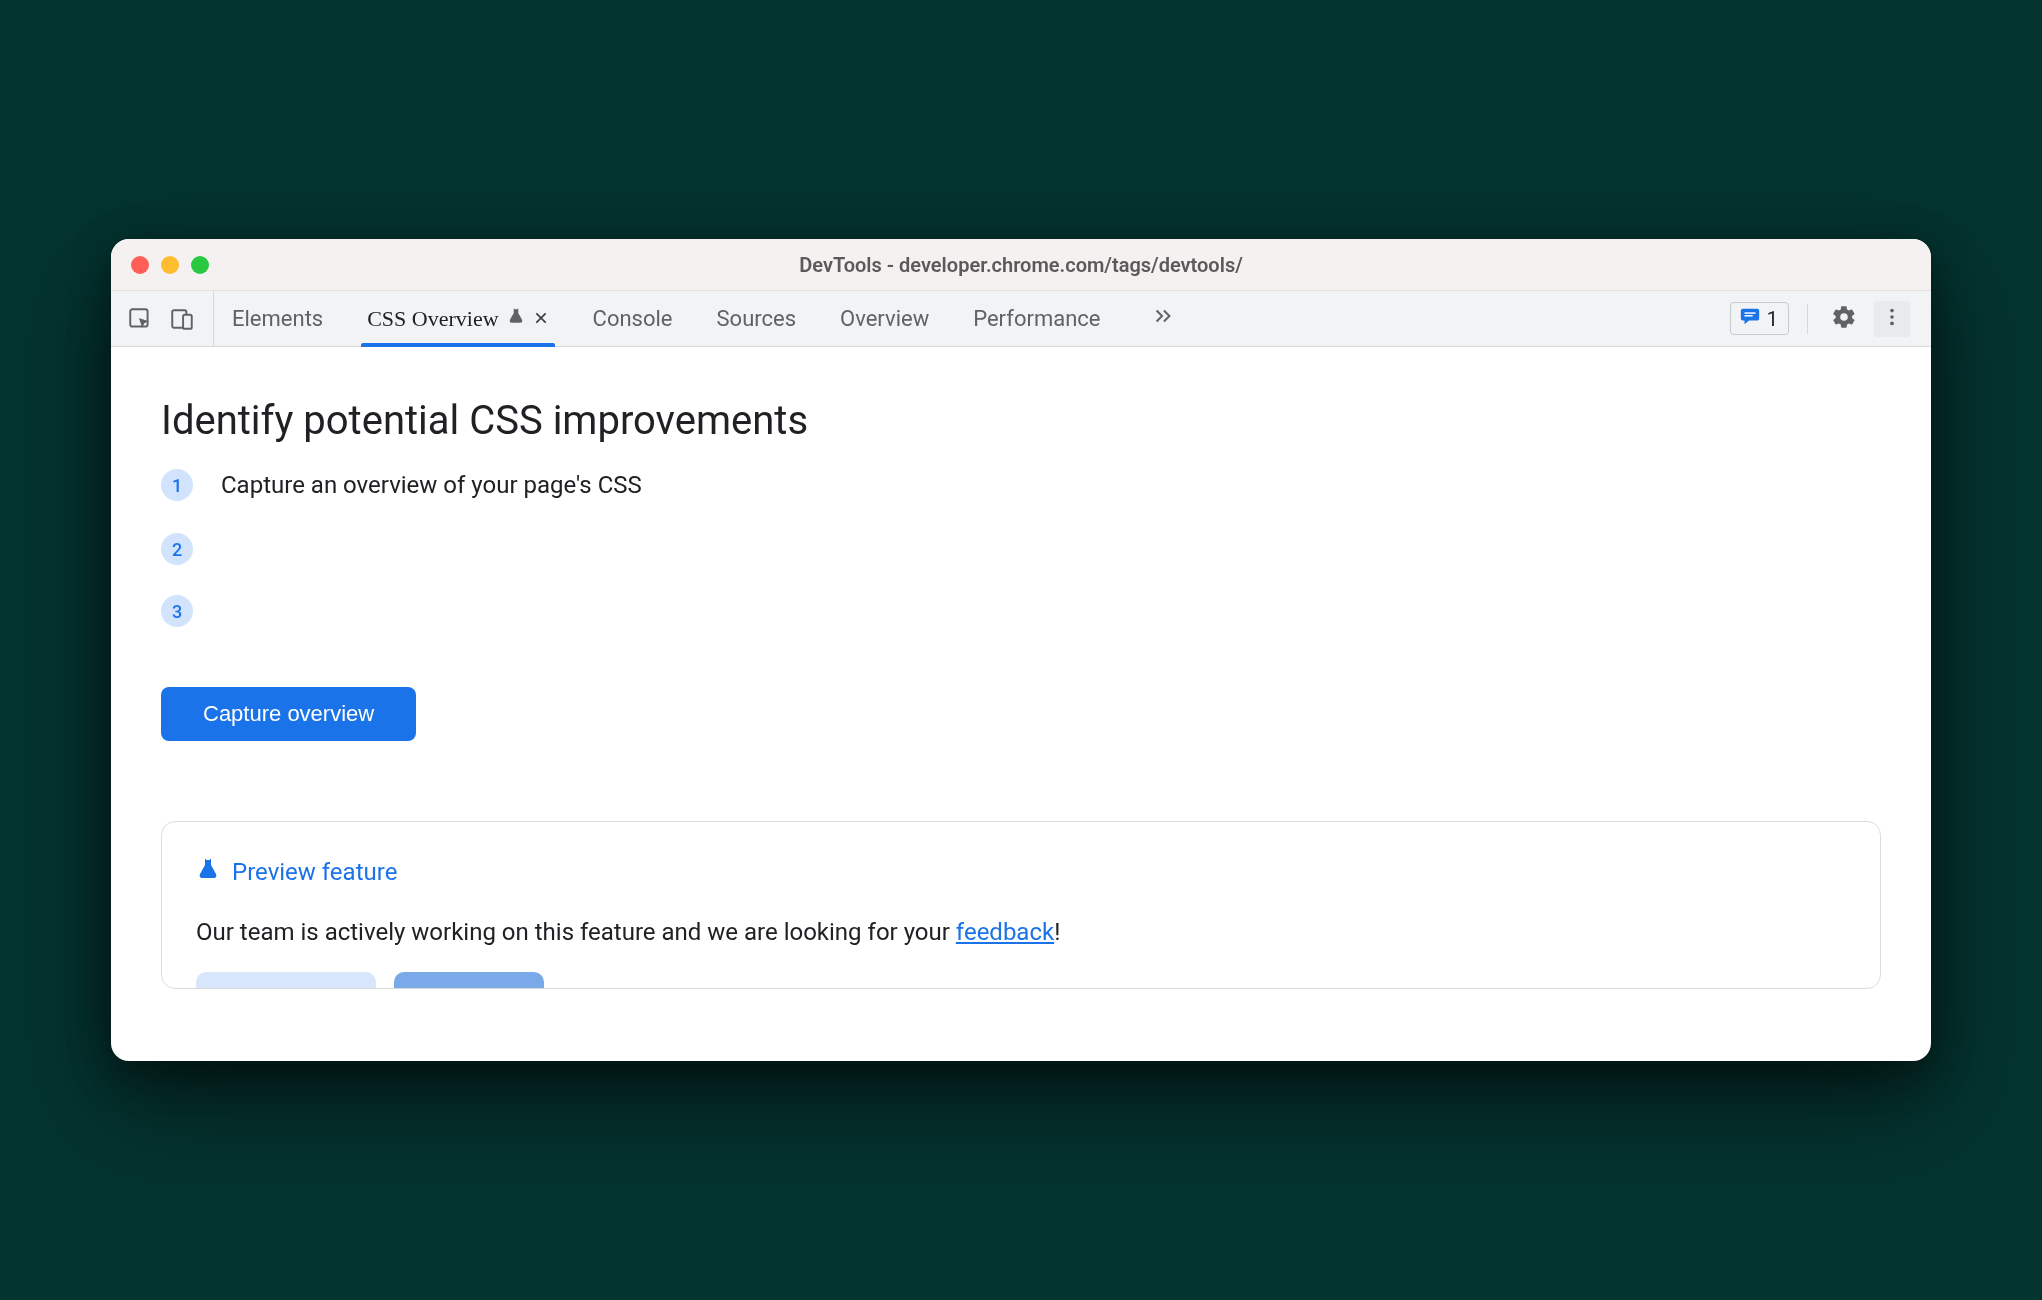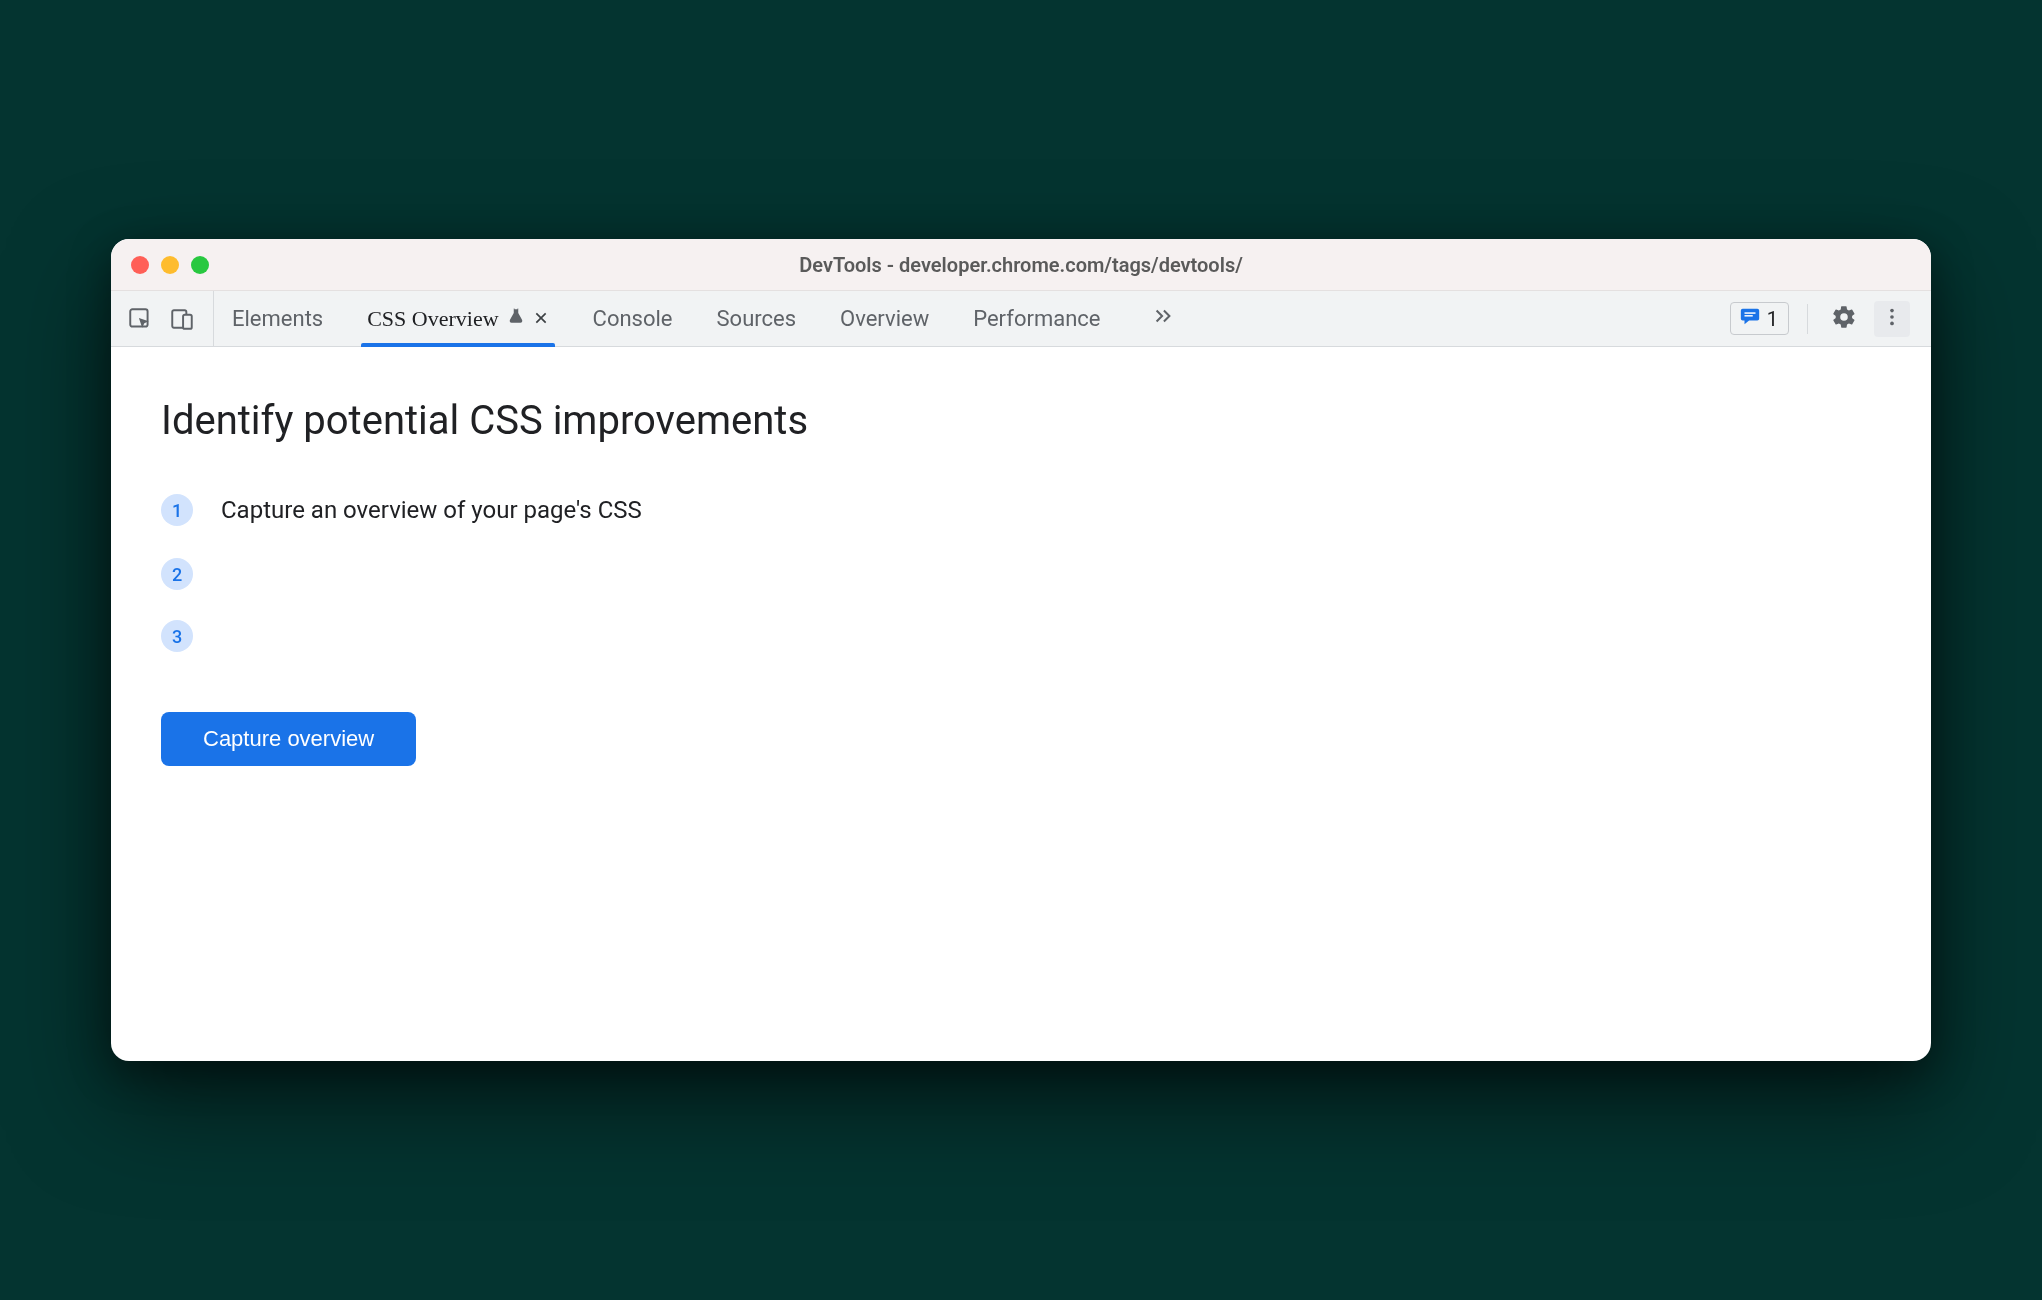--- a/index.html
+++ b/index.html
@@ -125,21 +125,21 @@
 
   .content {
     flex: 1;
     overflow: hidden;
     padding: 50px 50px 0 50px;
   }
   h1.page-title {
     font-size: 40px;
     font-weight: 400;
     color: #202124;
-    margin-bottom: 48px;
+    margin-bottom: 23px;
   }
   ol.steps {
     list-style: none;
     counter-reset: step;
     display: flex;
     flex-direction: column;
     gap: 28px;
     margin-bottom: 60px;
   }
   ol.steps li {
@@ -325,15 +325,32 @@
       <li>
         <span class="step-num">2</span>
       </li>
       <li>
         <span class="step-num">3</span>
       </li>
     </ol>
 
     <button class="primary-btn">Capture overview</button>
 
+    <div class="preview-card">
+      <div class="preview-header">
+        <span>
+          <svg width="24" height="26" viewBox="0 0 24 24" fill="#1a73e8">
+            <path d="M9 2v6l-5 9c-1 2 0 4 2 4h12c2 0 3-2 2-4l-5-9V2h-1v1h-4V2z"></path>
+          </svg>
+        </span>
+        <span>Preview feature</span>
+      </div>
+      <p class="preview-body">
+        <span>Our team is actively working on this feature and we are looking for your </span><a href="#">feedback</a><span>!</span>
+      </p>
+      <div class="thumbs-row">
+        <div class="thumb"></div>
+        <div class="thumb t2"></div>
+      </div>
+    </div>
   </div>
 
 </div>
 
 </body></html>

